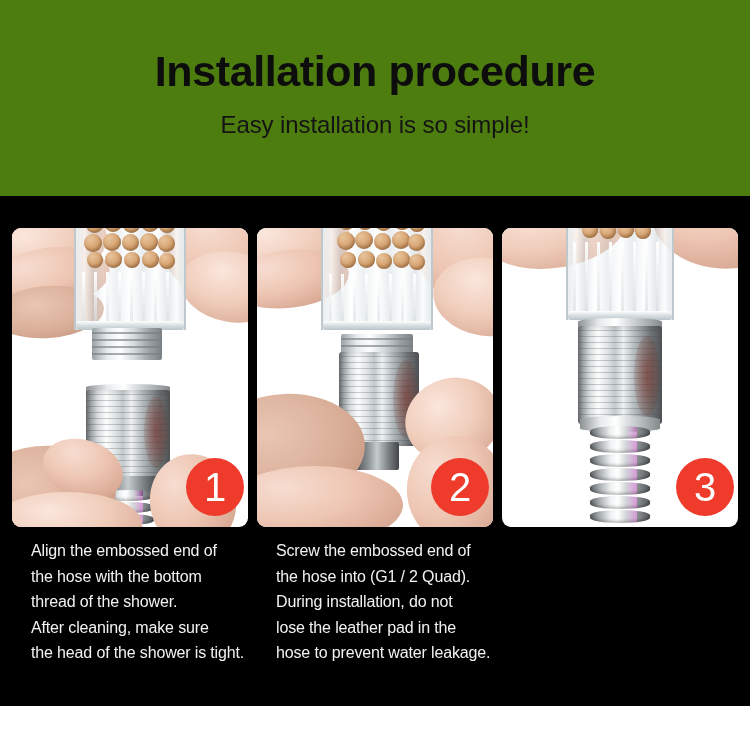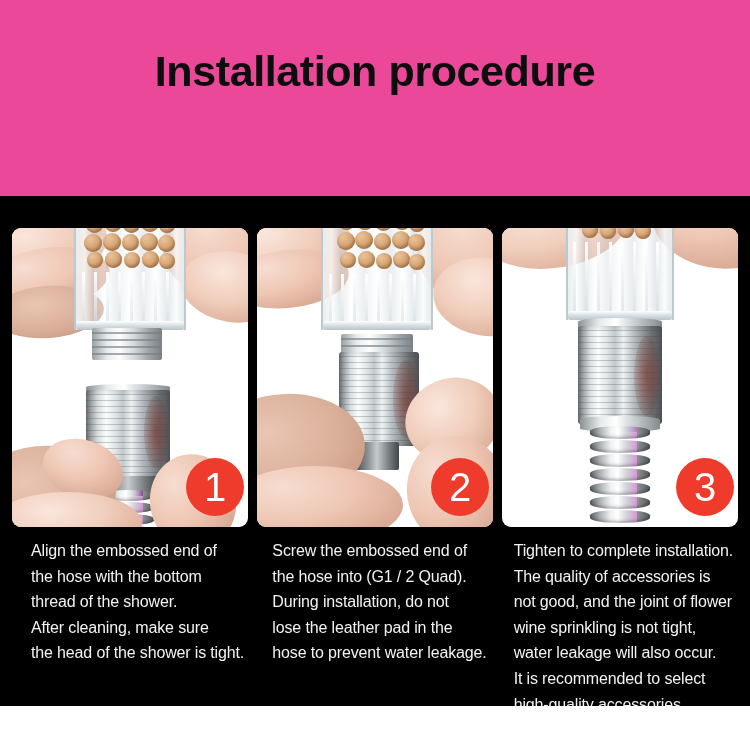--- a/index.html
+++ b/index.html
@@ -11,21 +11,21 @@
     width: 750px;
     height: 750px;
     font-family: "Liberation Sans", sans-serif;
     overflow: hidden;
     position: relative;
   }
 
   
   .header {
     height: 196px;
-    background: #ec4899;
+    background: #4d7c0f;
     text-align: center;
     box-sizing: border-box;
     padding-top: 46px;
   }
   .header-title {
     font-size: 43px;
     font-weight: bold;
     color: #0d0d0d;
     letter-spacing: -0.4px;
     line-height: 50px;
@@ -233,20 +233,21 @@
     width: 750px;
     height: 44px;
     background: #ffffff;
   }
 </style>
 </head>
 <body>
 
 <div class="header">
   <h1 class="header-title" style="color: rgb(13, 13, 13);">Installation procedure</h1>
+  <p class="header-subtitle">Easy installation is so simple!</p>
 </div>
 
 <div class="band" style="background: rgb(0, 0, 0);">
 
   <div class="panels">
 
     <div class="panel panel-1">
       <div class="photo">
         <div class="scene">
 
@@ -484,23 +485,16 @@
     <div class="caption cap-1" style="color: rgb(242, 242, 242);">Align the embossed end of
 the hose with the bottom
 thread of the shower.
 After cleaning, make sure
 the head of the shower is tight.</div>
     <div class="caption cap-2" style="color: rgb(242, 242, 242);">Screw the embossed end of
 the hose into (G1 / 2 Quad).
 During installation, do not
 lose the leather pad in the
 hose to prevent water leakage.</div>
-    <div class="caption cap-3" style="color: rgb(242, 242, 242);">Tighten to complete installation.
-The quality of accessories is
-not good, and the joint of flower
-wine sprinkling is not tight,
-water leakage will also occur.
-It is recommended to select
-high-quality accessories.</div>
   </div>
 </div>
 
 <div class="footer"></div>
 
 </body></html>

